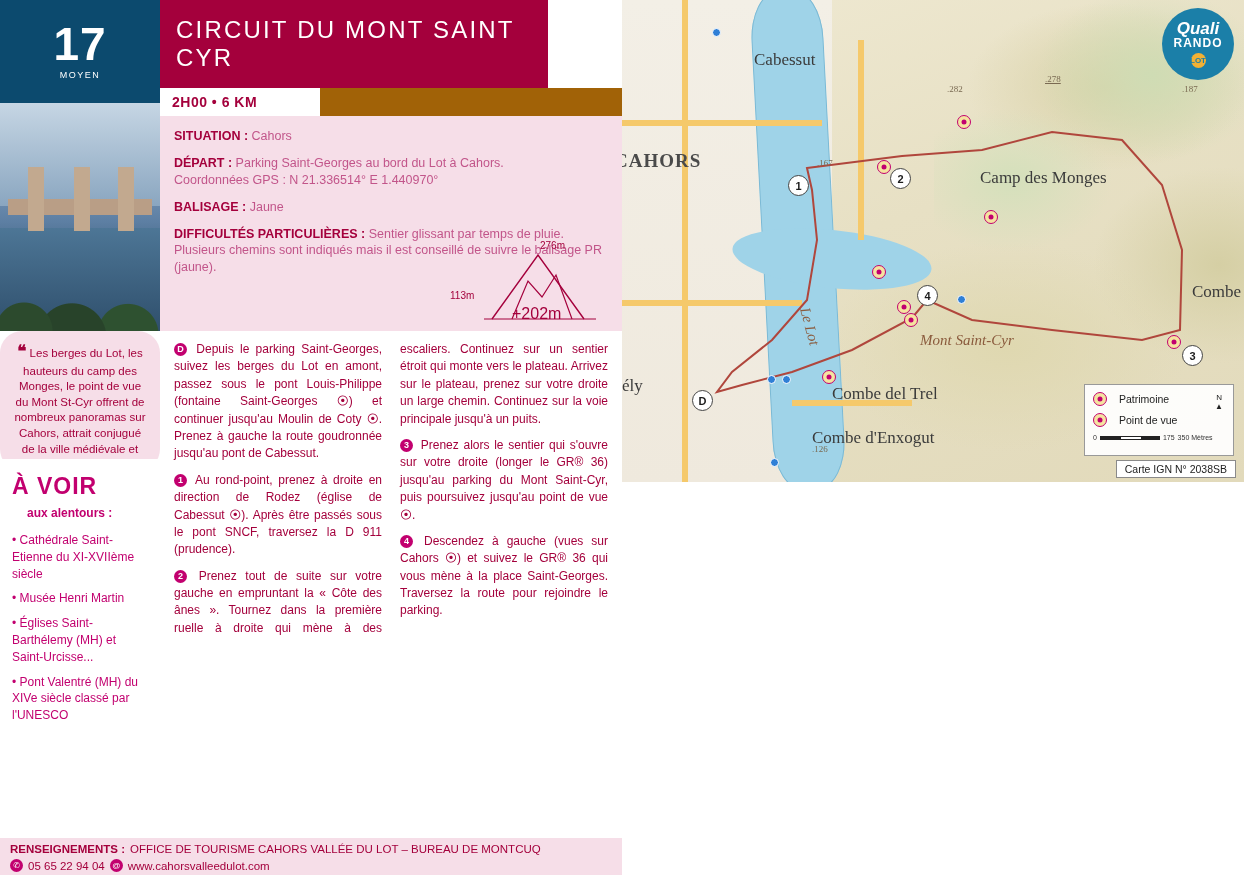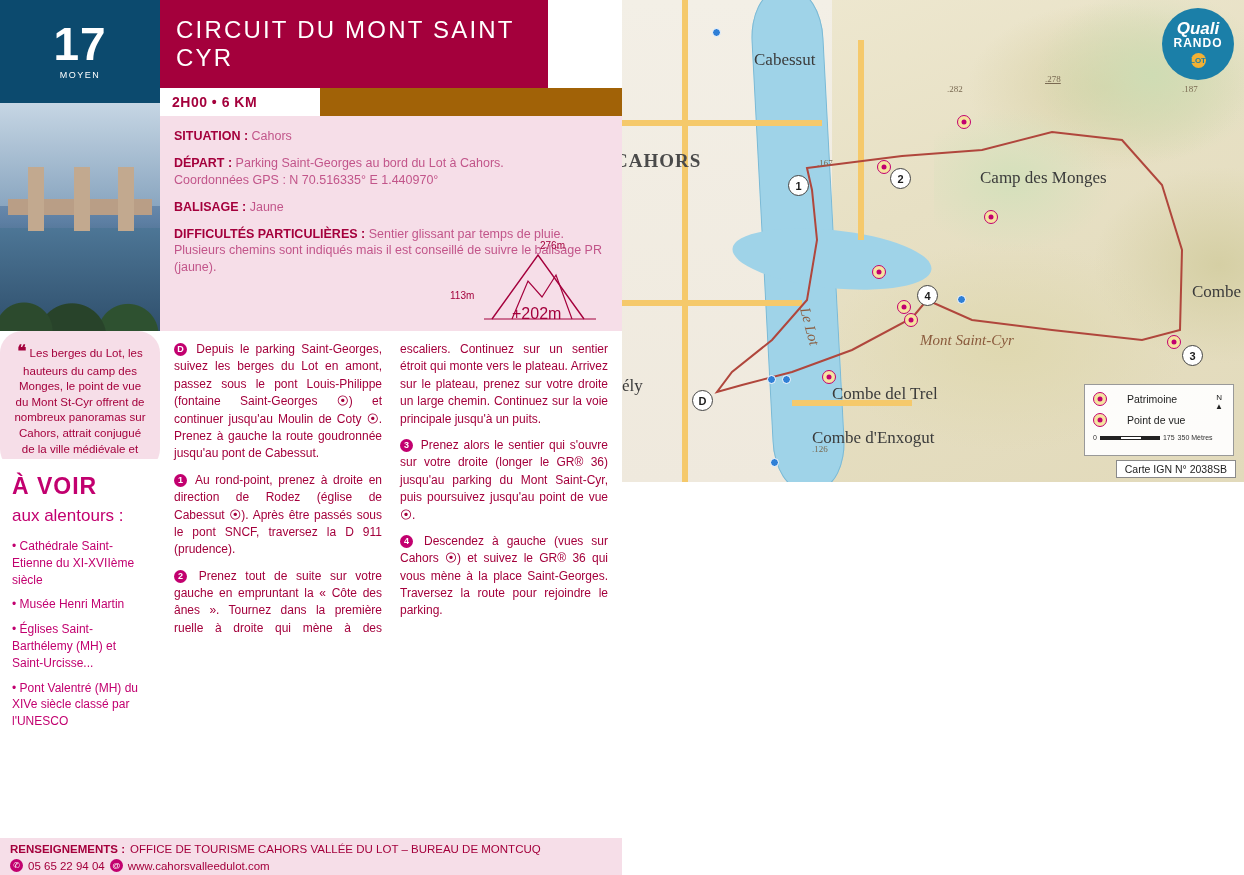--- a/index.html
+++ b/index.html
@@ -84,21 +84,21 @@
     font-size: 11.5px; line-height: 1.35; text-align: center; border-radius: 22px;
   }
   .quote .qm { font-size: 17px; font-weight: bold; }
 
   
   .avoir {
     position: absolute; left: 0; top: 459px; width: 160px; height: 367px;
     background: #ffffff; color: #c2006f; padding: 14px 12px 0 12px;
   }
   .avoir h2 { margin: 0; font-size: 23px; letter-spacing: 1px; font-weight: bold; }
-  .avoir .sub { font-size: 17px; font-weight: normal; margin: 6px 0 12px 0; }
+  .avoir .sub { font-size: 12px; font-weight: bold; margin: 6px 0 12px 15px; }
   .avoir ul { list-style: none; margin: 0; padding: 0; font-size: 12px; line-height: 1.4; }
   .avoir li { margin-bottom: 8px; }
   .avoir li::before { content: "• "; }
 
   
   .desc { position: absolute; left: 160px; top: 331px; width: 462px; height: 507px;
     padding: 10px 14px 0 14px; color: #a4003c; font-size: 12px; line-height: 1.45; }
   .desc .cols { column-count: 2; column-gap: 18px; }
   .desc p { margin: 0 0 9px 0; text-align: justify; }
   .marker {
@@ -163,21 +163,21 @@
   .quali { position: absolute; right: 10px; top: 8px; width: 72px; height: 72px; border-radius: 50%;
     background: #1b7fa8; color: #fff; display: flex; flex-direction: column;
     align-items: center; justify-content: center; font-weight: bold; }
   .quali .q1 { font-size: 17px; font-style: italic; line-height: 1; }
   .quali .q2 { font-size: 12px; letter-spacing: 1px; line-height: 1.1; }
   .quali .q3 { font-size: 8px; background: #f2b134; color: #1b7fa8; border-radius: 50%;
     width: 15px; height: 15px; display: flex; align-items: center; justify-content: center; margin-top: 2px; }
 
   .legend { position: absolute; right: 10px; bottom: 26px; width: 150px; height: 72px;
     background: rgba(255,255,255,0.92); border: 1px solid #999; font-size: 10px; padding: 7px 8px; }
-  .legend .lrow { display: flex; align-items: center; gap: 20px; margin-bottom: 7px; }
+  .legend .lrow { display: flex; align-items: center; gap: 12px; margin-bottom: 7px; }
   .legend .lrow span.t { color: #222; font-size: 10.5px; }
   .legend .scale { display: flex; align-items: center; gap: 3px; font-size: 7px; color: #333; }
   .legend .bar { width: 60px; height: 4px; background: linear-gradient(to right, #222 0 20px, #fff 20px 40px, #222 40px 60px);
     border: 1px solid #222; }
   .legend .arrowN { position: absolute; right: 10px; top: 8px; font-size: 8px; text-align: center; color: #222; }
 
   .ignbox { position: absolute; right: 8px; bottom: 4px; background: #fff; border: 1px solid #8a8a8a;
     font-size: 10.5px; padding: 2px 8px; color: #222; }
 </style>
 </head>
@@ -211,21 +211,21 @@
     </div>
 
     <div class="infobox">
       <p>
         <span class="lbl">SITUATION :</span>
         <span class="val">Cahors</span>
       </p>
       <p>
         <span class="lbl">DÉPART :</span>
         <span class="val">Parking Saint-Georges au bord du Lot à Cahors.</span><br>
-        <span class="val">Coordonnées GPS : N 70.516335°  E 1.440970°</span>
+        <span class="val">Coordonnées GPS : N 21.336514°  E 1.440970°</span>
       </p>
       <p>
         <span class="lbl">BALISAGE :</span>
         <span class="val">Jaune</span>
       </p>
       <p>
         <span class="lbl">DIFFICULTÉS PARTICULIÈRES :</span>
         <span class="val">Sentier glissant par temps de pluie. Plusieurs chemins sont indiqués mais il est conseillé de suivre le balisage PR (jaune).</span>
       </p>
 

